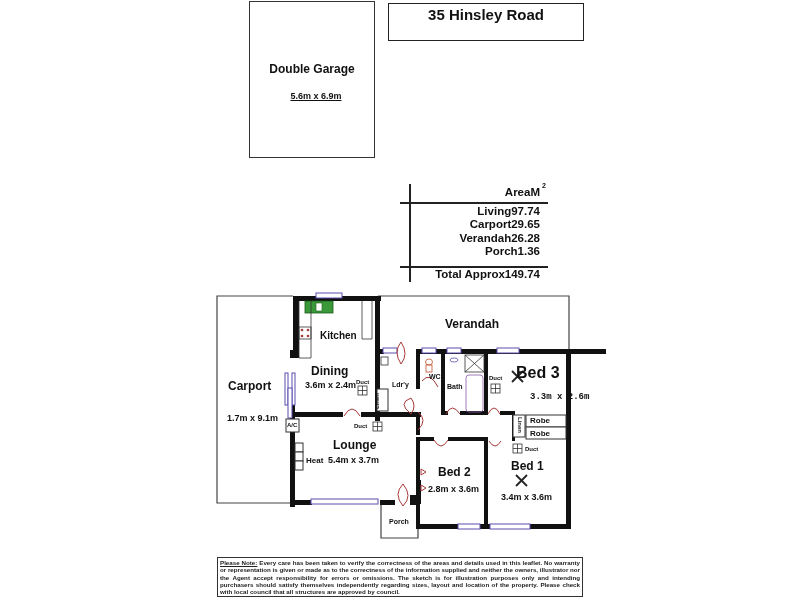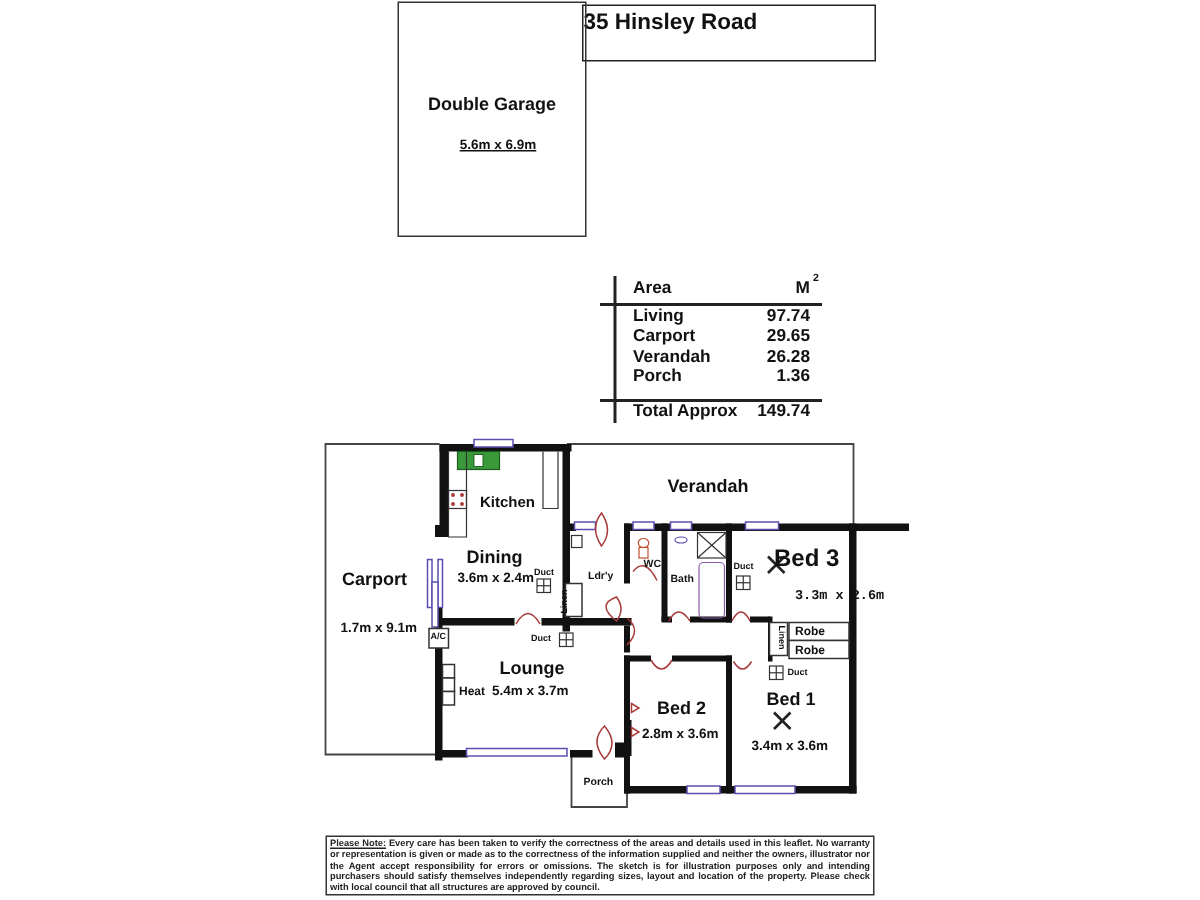--- a/index.html
+++ b/index.html
@@ -1,28 +1,28 @@
 <!DOCTYPE html>
 <html><head>
 <meta charset="utf-8">
 <style>
   html, body { margin:0; padding:0; background:#ffffff; }
   body { width:800px; height:600px; position:relative; overflow:hidden; font-family:"Liberation Sans", sans-serif; color:#111; }
   .abs { position:absolute; }
-  .title-box { left:388px; top:3px; width:196px; height:38px; border:1.5px solid #222; box-sizing:border-box; text-align:left; }
+  .title-box { left:388px; top:3px; width:196px; height:38px; border:1.5px solid #222; box-sizing:border-box; text-align:center; }
   .title-box .l1 { font-weight:bold; font-size:15px; line-height:17px; margin-top:2px; }
   .title-box .l2 { font-weight:bold; font-size:15px; line-height:17px; }
-  .garage { left:249px; top:1px; width:126px; height:157px; border:1.5px solid #333; box-sizing:border-box;margin-left:16px; }
+  .garage { left:249px; top:1px; width:126px; height:157px; border:1.5px solid #333; box-sizing:border-box; }
   .garage .name { position:absolute; left:0; right:0; top:60px; text-align:center; font-weight:bold; font-size:12px; }
   .garage .dim { position:absolute; left:0; right:0; top:89px; text-align:center; font-weight:bold; font-size:9px; padding-left:8px;text-decoration:underline; }
   .area-table { left:400px; top:184px; width:160px; height:100px; }
   .area-table .vline { position:absolute; left:9px; top:0; width:2px; height:98px; background:#222; }
   .area-table .hline1 { position:absolute; left:0; top:18px; width:148px; height:2px; background:#222; }
   .area-table .hline2 { position:absolute; left:0; top:82px; width:148px; height:2px; background:#222; }
-  .area-table .row { position:absolute; left:22px; width:118px; font-weight:bold; font-size:11.5px; display:flex; justify-content:space-between; line-height:13px; }
+  .area-table .row { position:absolute; left:22px; width:118px; font-weight:bold; font-size:11.5px; display:flex; justify-content:flex-end; line-height:13px; }
   .area-table .sup { position:absolute; left:142px; top:-2px; font-size:7px; font-weight:bold; }
   .plan { left:0; top:0; width:800px; height:600px; }
   .lbl { position:absolute; font-weight:bold; white-space:nowrap; }
   .note { left:217px; top:557px; width:366px; height:40px; border:1.5px solid #333; box-sizing:border-box; font-size:6.2px; font-weight:bold; line-height:7.3px; padding:1px 2px; text-align:justify; color:#222; }
   .note u { text-decoration:underline; }
 </style>
 </head>
 <body>
 
 <div class="abs title-box">

